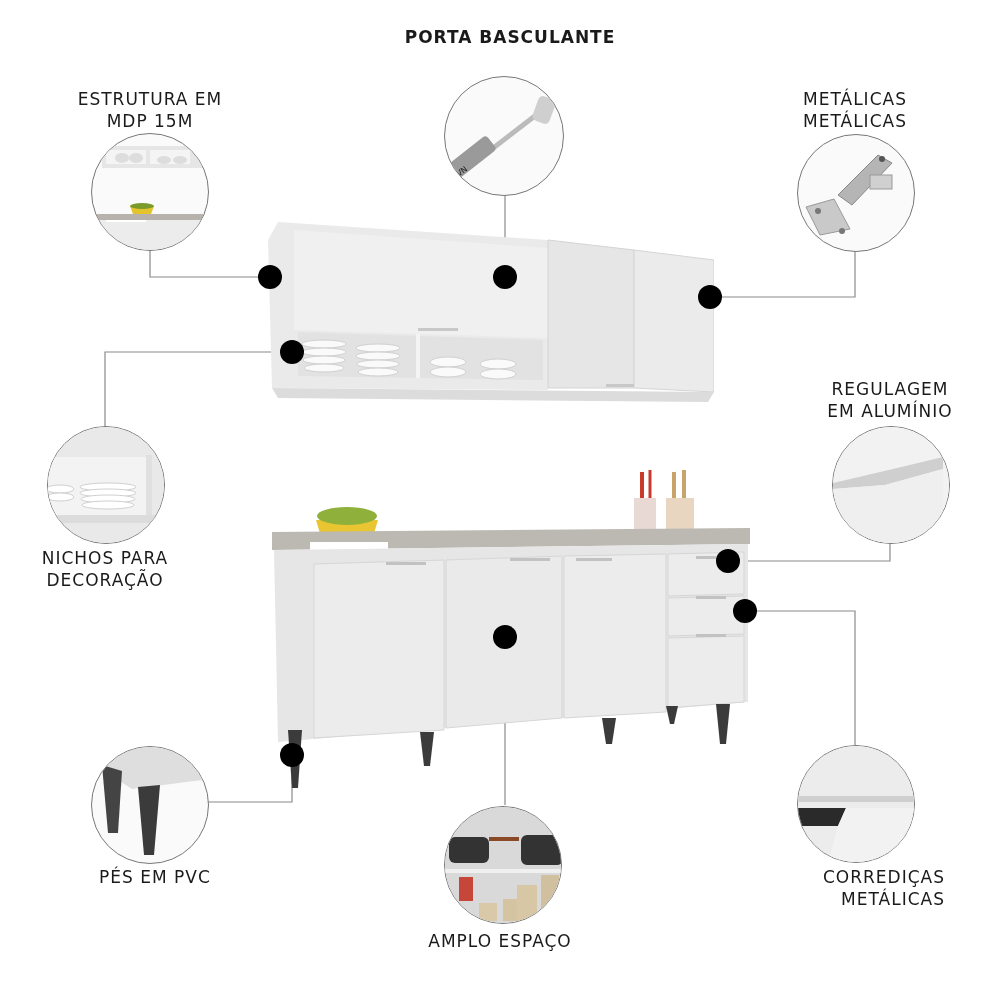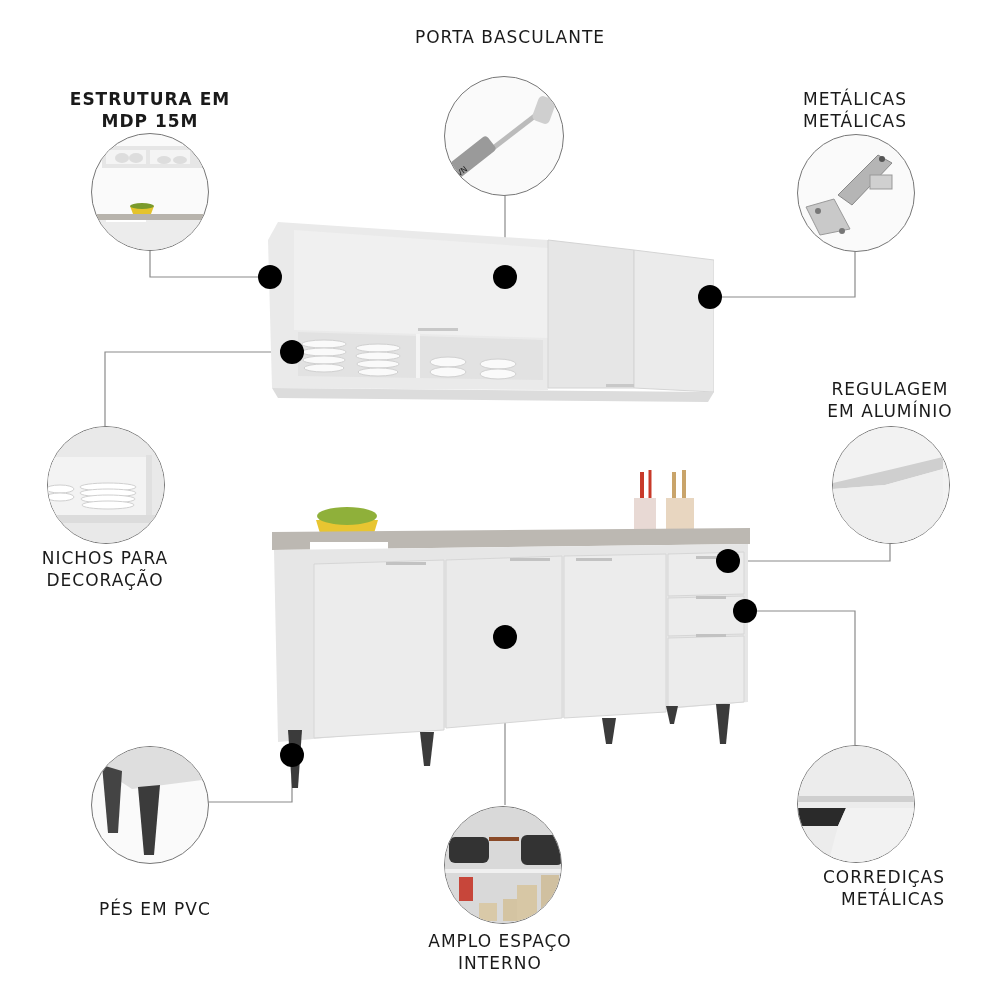--- a/index.html
+++ b/index.html
@@ -20,45 +20,44 @@
     <line x1="505" y1="146" x2="505" y2="277"></line>
     <polyline points="855,200 855,297 710,297"></polyline>
     <polyline points="105,437 105,352 292,352"></polyline>
     <polyline points="890,537 890,561 728,561"></polyline>
     <polyline points="855,745 855,611 745,611"></polyline>
     <polyline points="208,802 292,802 292,755"></polyline>
     <line x1="505" y1="637" x2="505" y2="805"></line>
   </g>
 </svg>
 
-<div class="label" style="left:60px;top:88px;width:180px;font-weight:bold;">
+<div class="label" style="left:60px;top:88px;width:180px;">
   <span>ESTRUTURA EM</span>
   <span>MDP 15M</span>
 </div>
-<div class="label" style="left:380px;top:26px;width:260px;">
+<div class="label" style="left:380px;top:26px;width:260px;font-weight:bold;">
   <span>PORTA BASCULANTE</span>
 </div>
 <div class="label" style="left:765px;top:88px;width:180px;">
   <span>METÁLICAS</span>
   <span>METÁLICAS</span>
 </div>
 <div class="label" style="left:800px;top:378px;width:180px;">
   <span>REGULAGEM</span>
   <span>EM ALUMÍNIO</span>
 </div>
 <div class="label" style="left:25px;top:547px;width:160px;">
   <span>NICHOS PARA</span>
   <span>DECORAÇÃO</span>
 </div>
-<div class="label" style="left:50px;top:866px;width:210px;margin-top:32px;">
+<div class="label" style="left:50px;top:866px;width:210px;">
   <span>PÉS EM PVC</span>
 </div>
 <div class="label" style="left:400px;top:930px;width:200px;">
   <span>AMPLO ESPAÇO</span>
-  <span>INTERNO</span>
 </div>
 <div class="label" style="left:765px;top:866px;width:180px;text-align:right;">
   <span>CORREDIÇAS</span>
   <span>METÁLICAS</span>
 </div>
 
 <div class="bubble" style="left:91px;top:133px;width:118px;height:118px;">
   <svg width="118" height="118">
     <rect x="10" y="12" width="100" height="22" fill="#e6e6e6"></rect>
     <rect x="14" y="16" width="40" height="14" fill="#f4f4f4"></rect>

